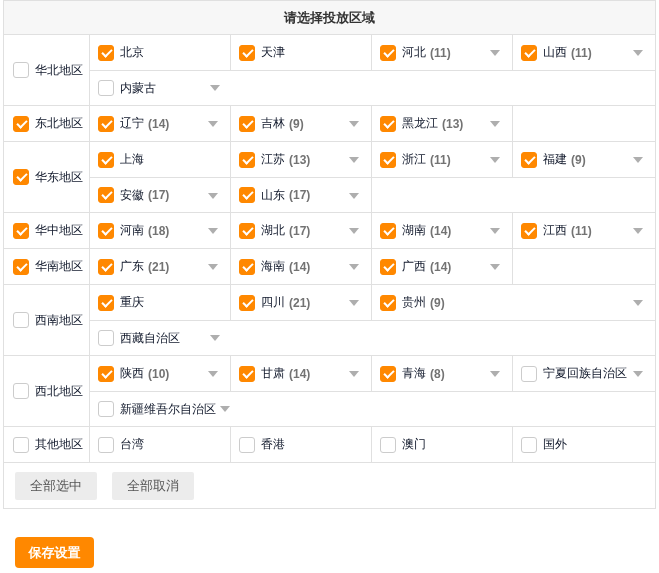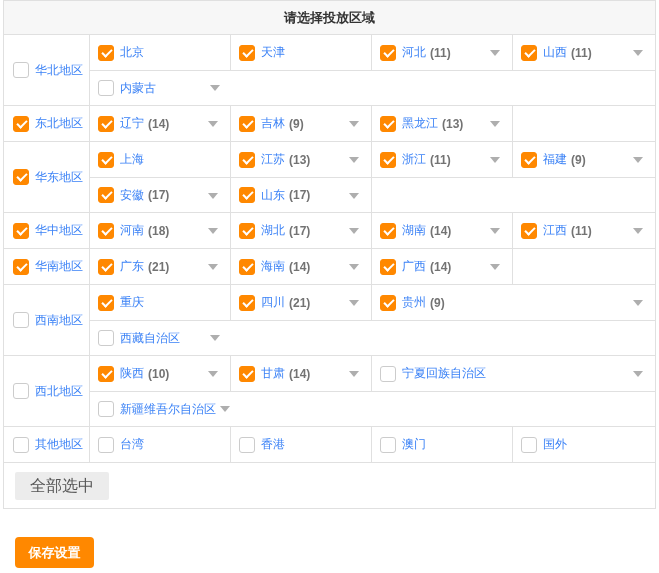--- a/index.html
+++ b/index.html
@@ -37,33 +37,33 @@
   .filler { flex:1 1 auto; }
   .cb {
     width:16px; height:16px; border-radius:3px; margin-right:6px; flex:0 0 16px;
     background:#fff; border:1px solid #ccc; position:relative; cursor:pointer;
   }
   .cb.checked { background:var(--accent); border:1px solid var(--accent); }
   .cb.checked::after {
     content:""; position:absolute; left:3px; top:3px; width:8px; height:4px;
     border-left:2px solid #fff; border-bottom:2px solid #fff; transform:rotate(-45deg);
   }
-  .lbl { color:#3b82f6; white-space:nowrap; }
+  .lbl { color:#0f172a; white-space:nowrap; }
   .cnt { color:#737373; font-weight:bold; margin-left:4px; white-space:nowrap; }
   .arrow {
     display:inline-block; width:0; height:0;
     border-left:5px solid transparent; border-right:5px solid transparent;
     border-top:6px solid #aeaeae; cursor:pointer;
   }
   .arrow-inline { margin-left:4px; }
   .footer-row { height:45px; display:flex; align-items:center; background:#fff; }
   .gray-btn {
     background:#ececec; color:#555; border:none; border-radius:2px;
     height:28px; line-height:28px; padding:0 15px; margin-left:11px;
-    font-size:16px; font-family:inherit; cursor:pointer;
+    font-size:13px; font-family:inherit; cursor:pointer;
   }
   .gray-btn + .gray-btn { margin-left:15px; }
   .save-btn {
     position:absolute; left:15px; top:537px; width:79px; height:31px;
     background:var(--accent); color:#fff; font-weight:bold; font-size:13px;
     border:none; border-radius:4px; font-family:inherit; cursor:pointer;
   }
 </style>
 </head>
 <body>
@@ -292,20 +292,26 @@
               <span class="lbl">陕西</span>
               <span class="cnt">(10)</span>
               <span class="arrow arrow-abs"></span>
             </div>
             <div class="cell">
               <span class="cb checked"></span>
               <span class="lbl">甘肃</span>
               <span class="cnt">(14)</span>
               <span class="arrow arrow-abs"></span>
             </div>
+            <div class="cell">
+              <span class="cb checked"></span>
+              <span class="lbl">青海</span>
+              <span class="cnt">(8)</span>
+              <span class="arrow arrow-abs"></span>
+            </div>
             <div class="cell grow">
               <span class="cb"></span>
               <span class="lbl">宁夏回族自治区</span>
               <span class="arrow arrow-abs"></span>
             </div>
           </div>
           <div class="subrow">
             <div class="cell span-cell">
               <span class="cb"></span>
               <span class="label-wrap"><span class="lbl">新疆维吾尔自治区</span></span>
@@ -336,16 +342,17 @@
             <div class="cell grow">
               <span class="cb"></span>
               <span class="lbl">国外</span>
             </div>
           </div>
         </div>
       </div>
     </div>
   <div class="footer-row">
     <button class="gray-btn">全部选中</button>
+    <button class="gray-btn">全部取消</button>
   </div>
 </div>
 
 <button class="save-btn">保存设置</button>
 
 </body></html>

